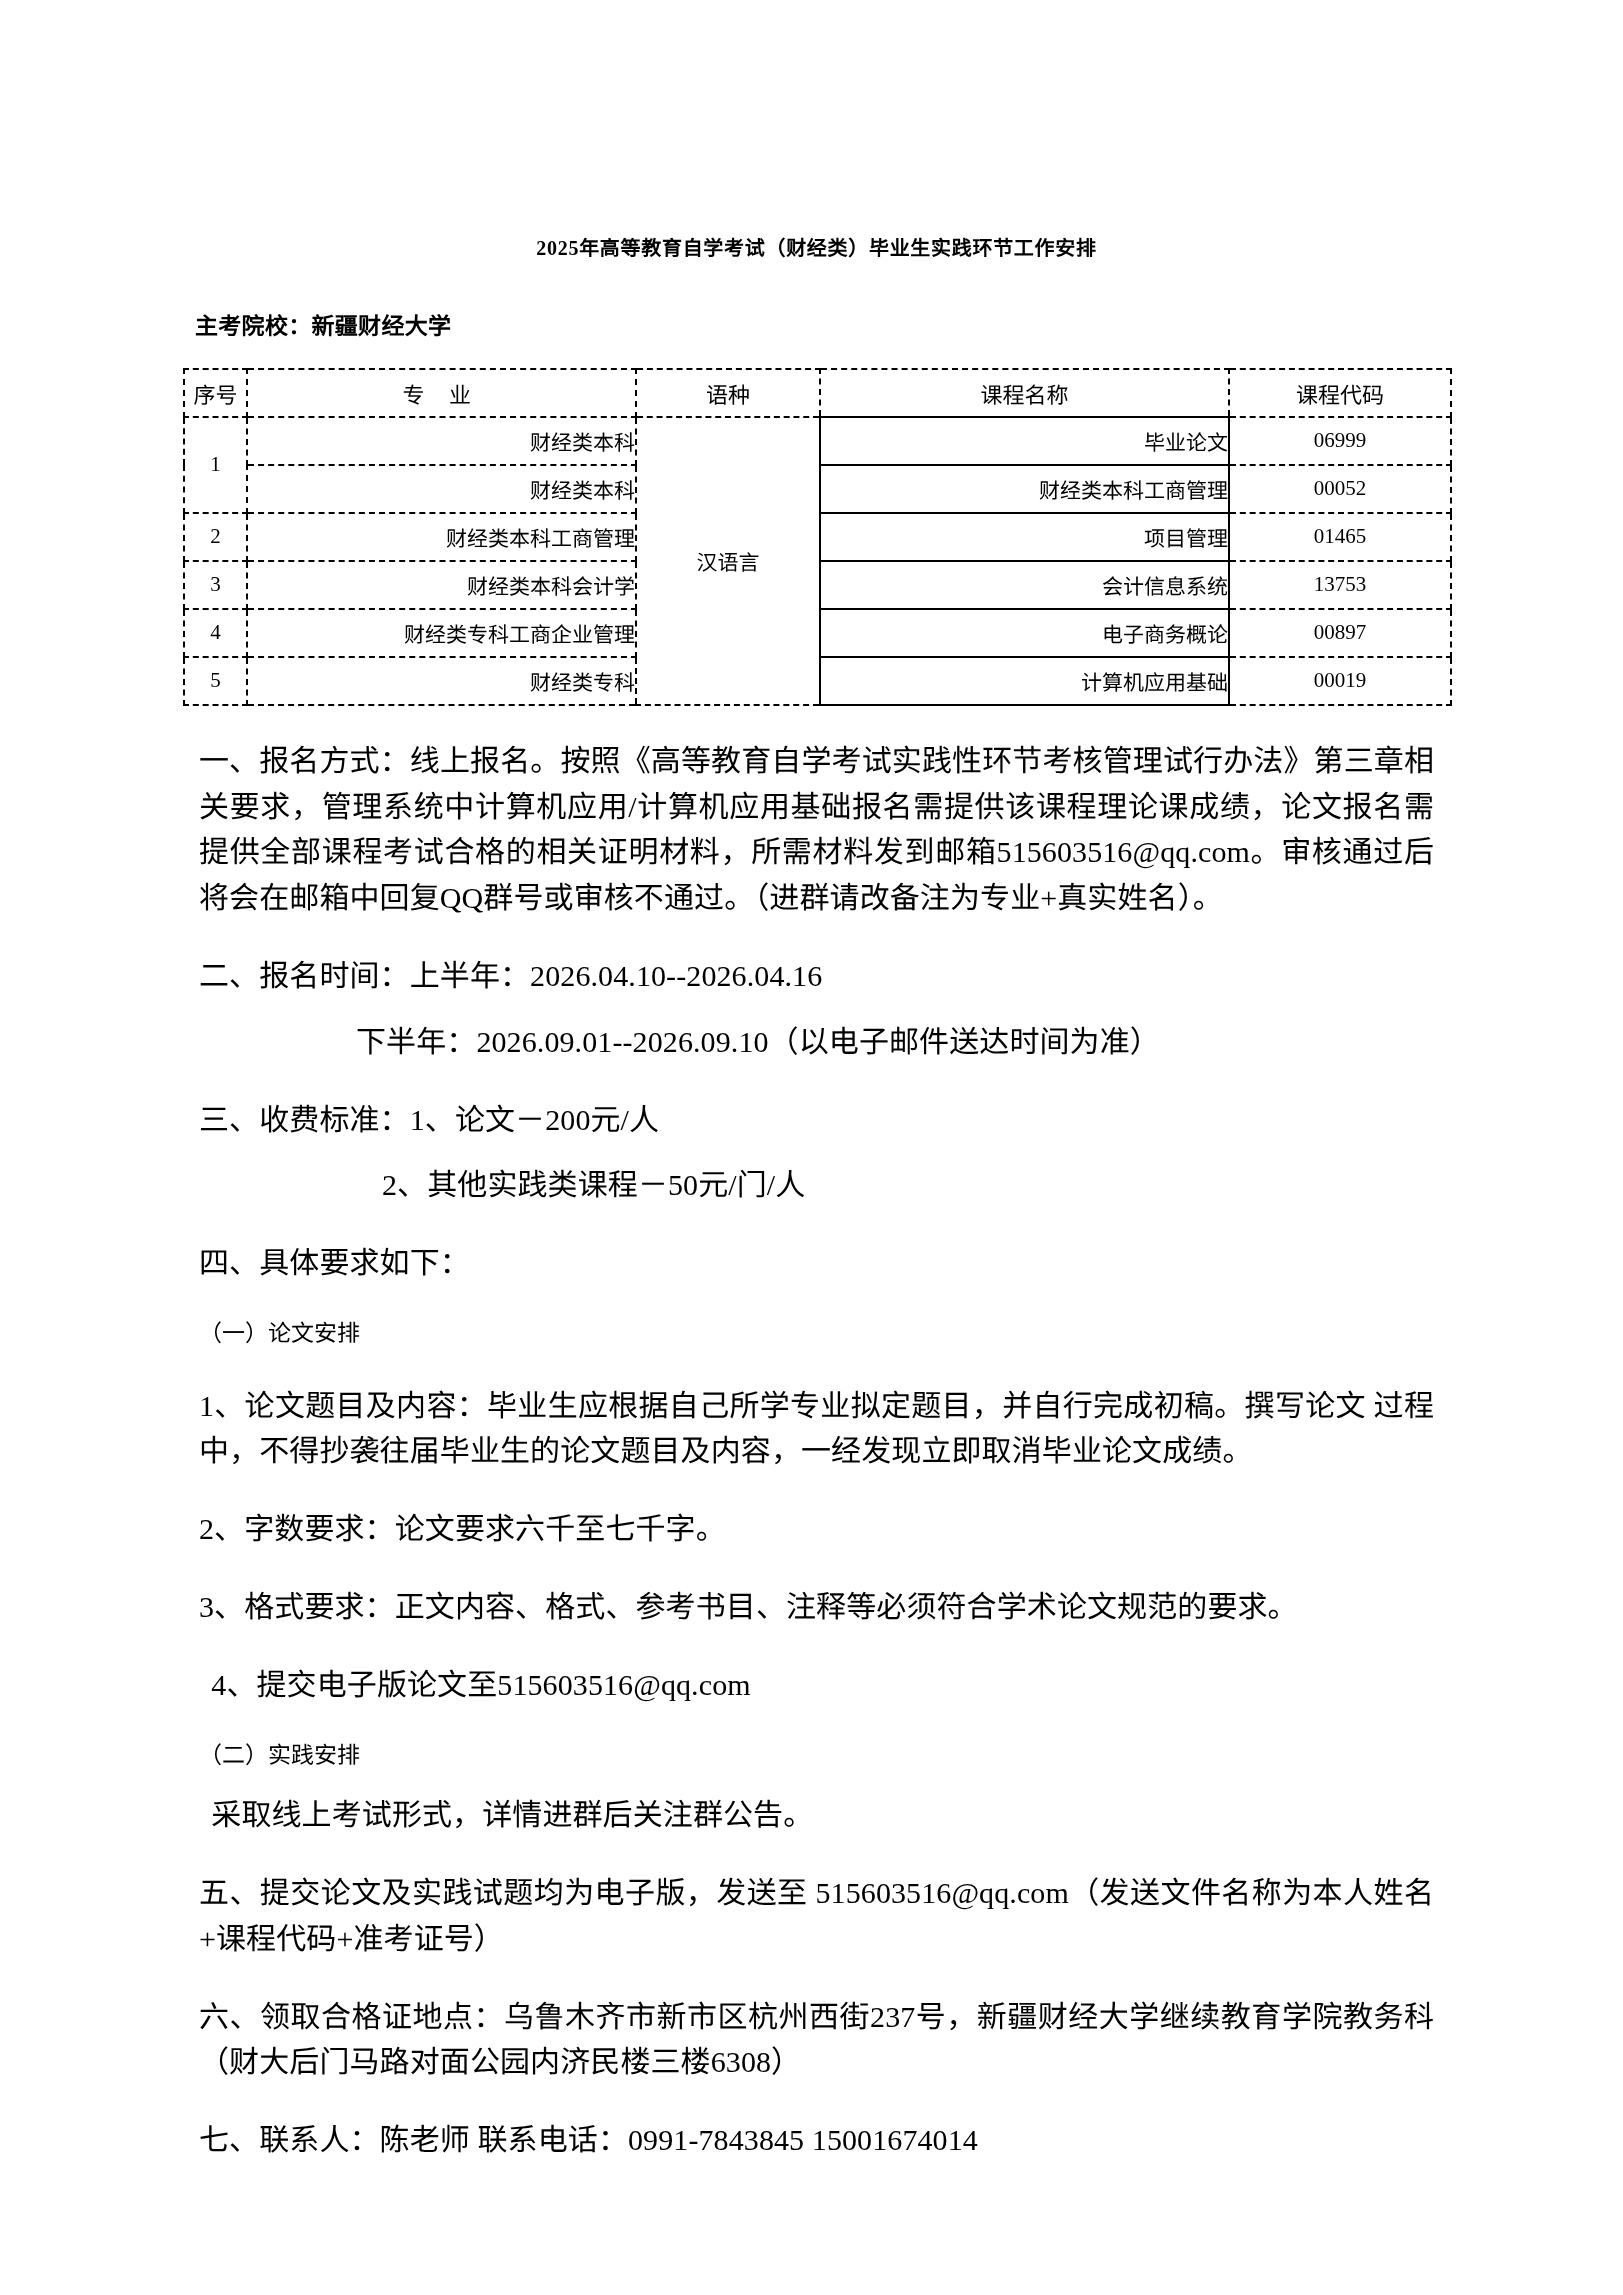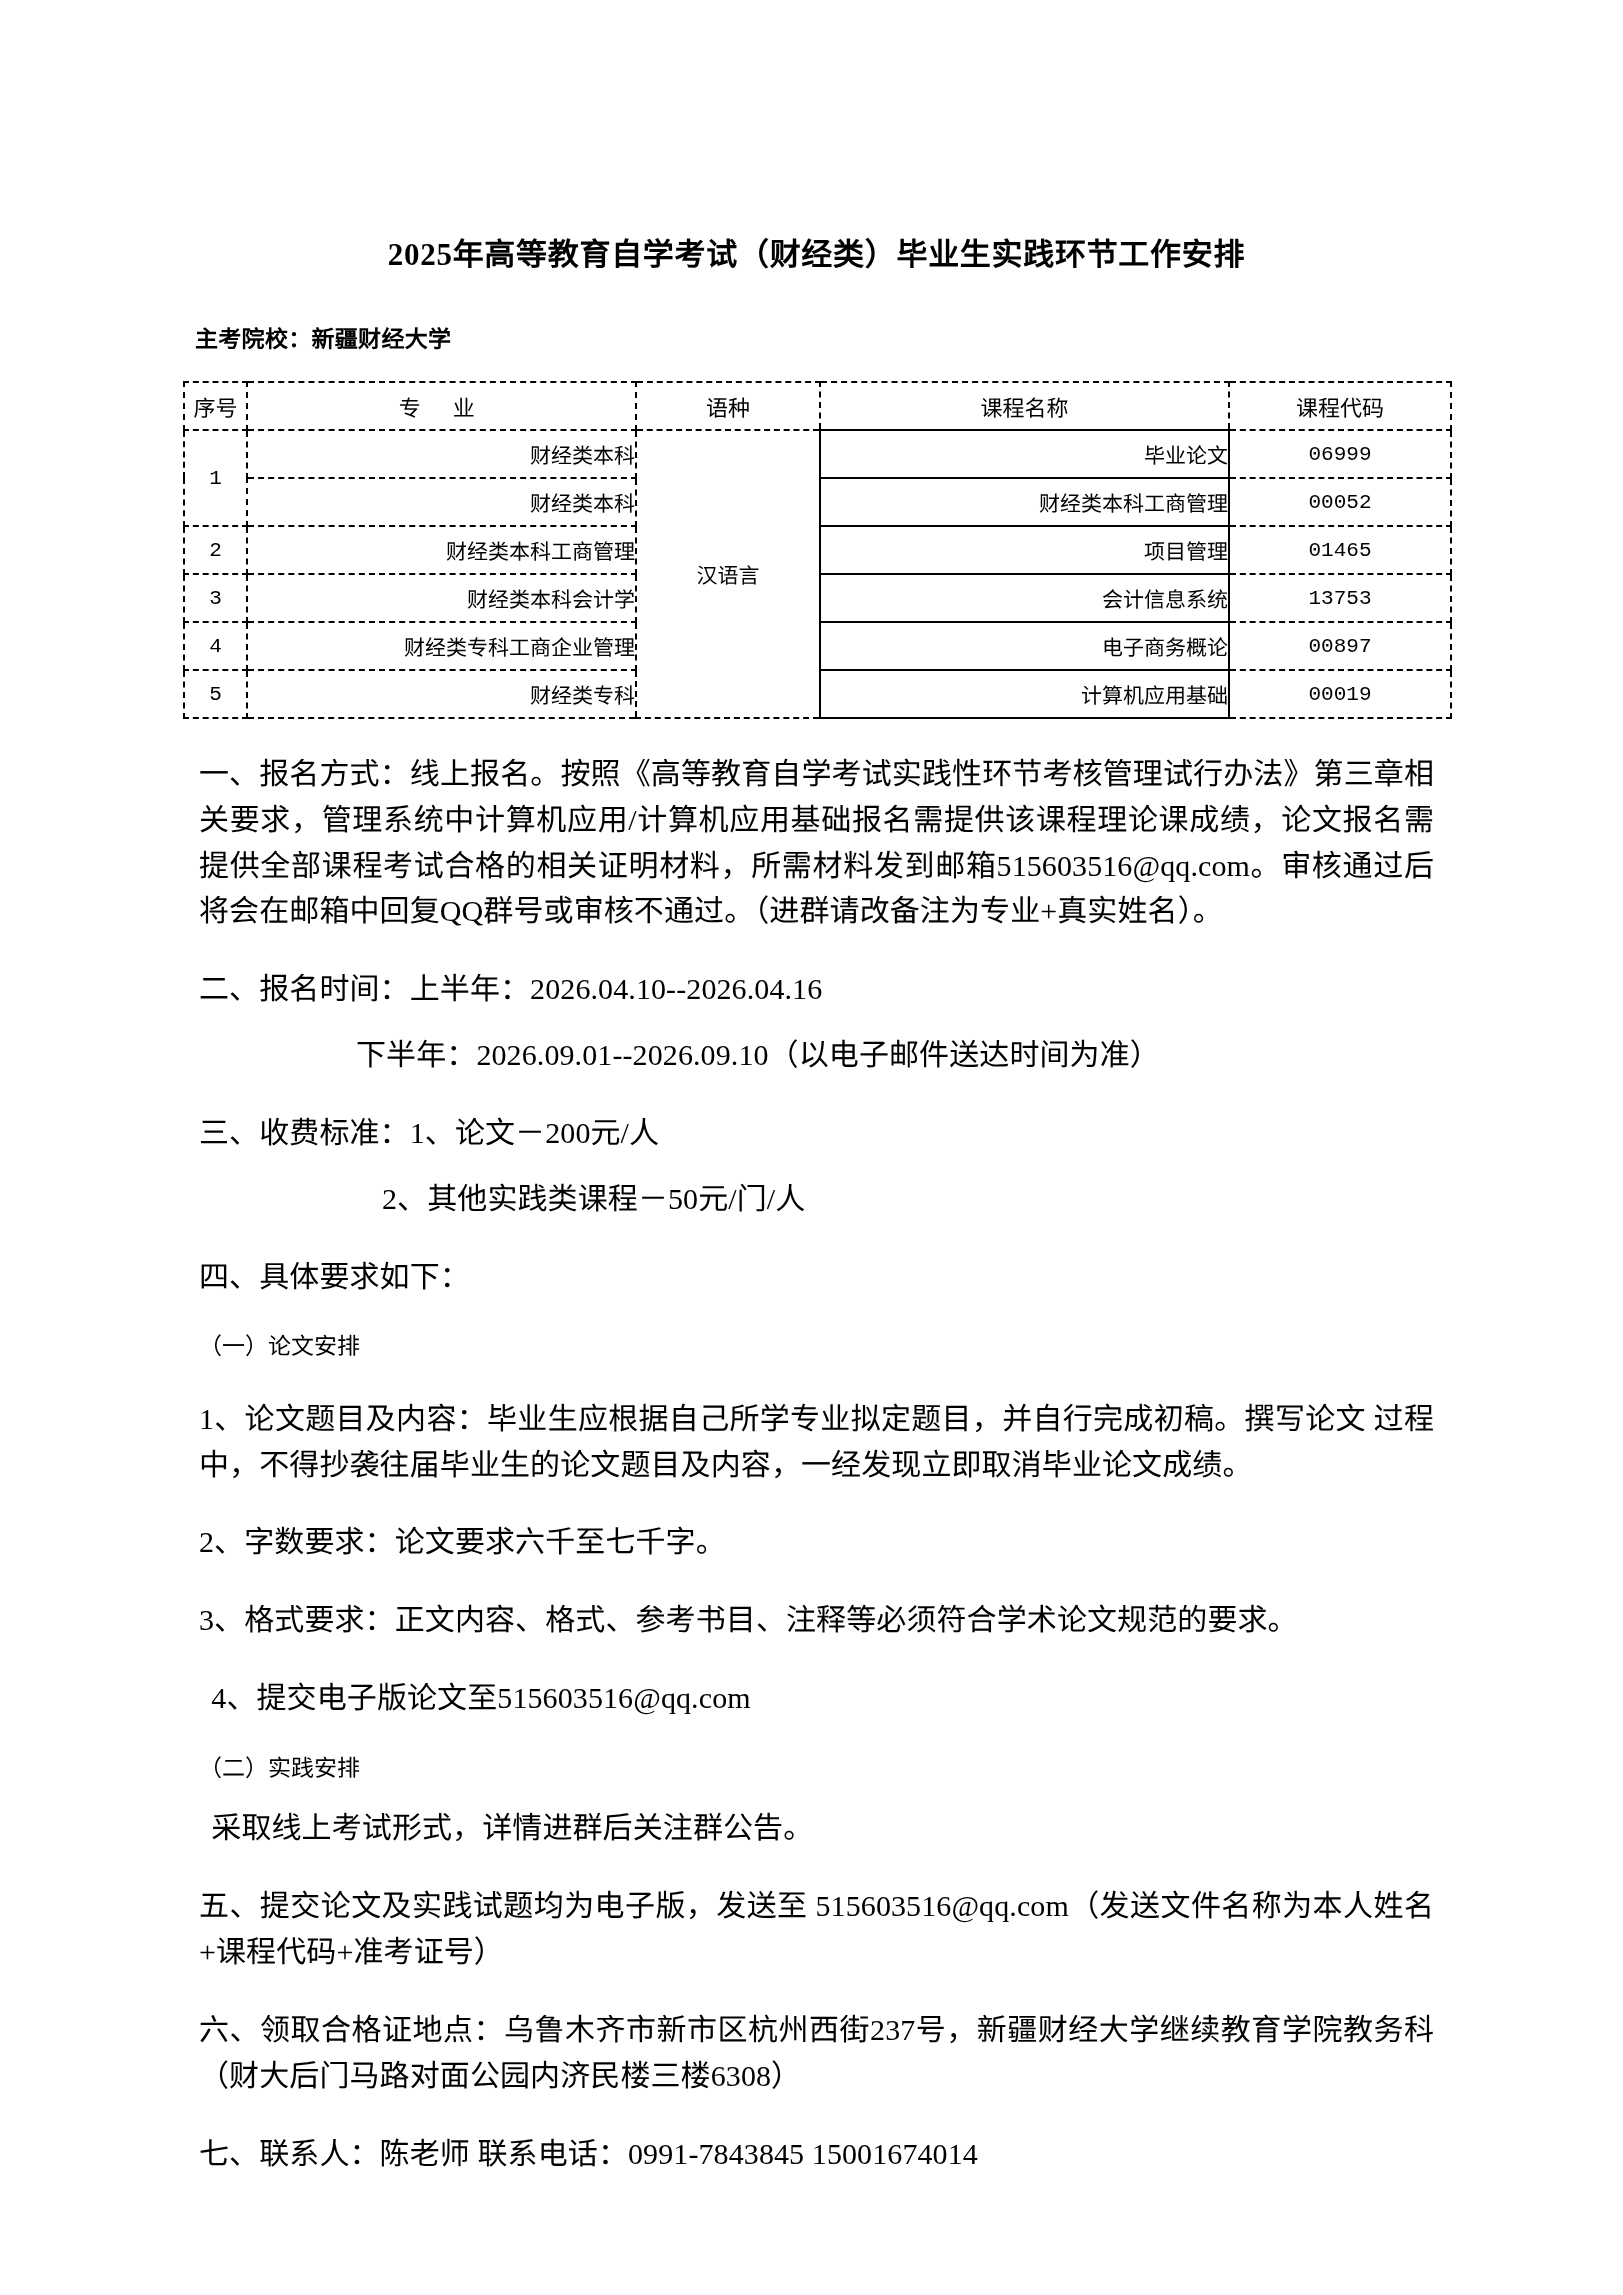--- a/index.html
+++ b/index.html
@@ -26,21 +26,21 @@
   .content {
     position: absolute;
     left: 183px;
     top: 0;
     width: 1267px;
   }
 
   
   .doc-title {
     text-align: center;
-    font-size: 31px;
+    font-size: 20px;
     font-weight: bold;
     letter-spacing: 0.7px;
     margin: 0;
     padding-top: 236px;
     line-height: 1.2;
     white-space: nowrap;
   }
 
   
   .subtitle {
@@ -70,21 +70,21 @@
     vertical-align: middle;
     font-weight: normal;
     height: 48px;
     box-sizing: border-box;
   }
   
   .d-all    { border: 2px dashed #000; }
   .d-t      { border-top: 2px dashed #000; }
   .d-b      { border-bottom: 2px dashed #000; }
   .d-l      { border-left: 2px dashed #000; }
-  .d-r      { border-right: 2px dashed #000; font-family: Liberation Mono, monospace; }
+  .d-r      { border-right: 2px dashed #000; }
 
   
   .s-t      { border-top: 2.7px solid #000; }
   .s-b      { border-bottom: 2.7px solid #000; }
   .s-l      { border-left: 2.7px solid #000; }
   .s-r      { border-right: 2.7px solid #000; border-radius: 17px; }
 
   .c-center { text-align: center; }
   .c-left   { text-align: right; padding-left: 11px !important; }
 

